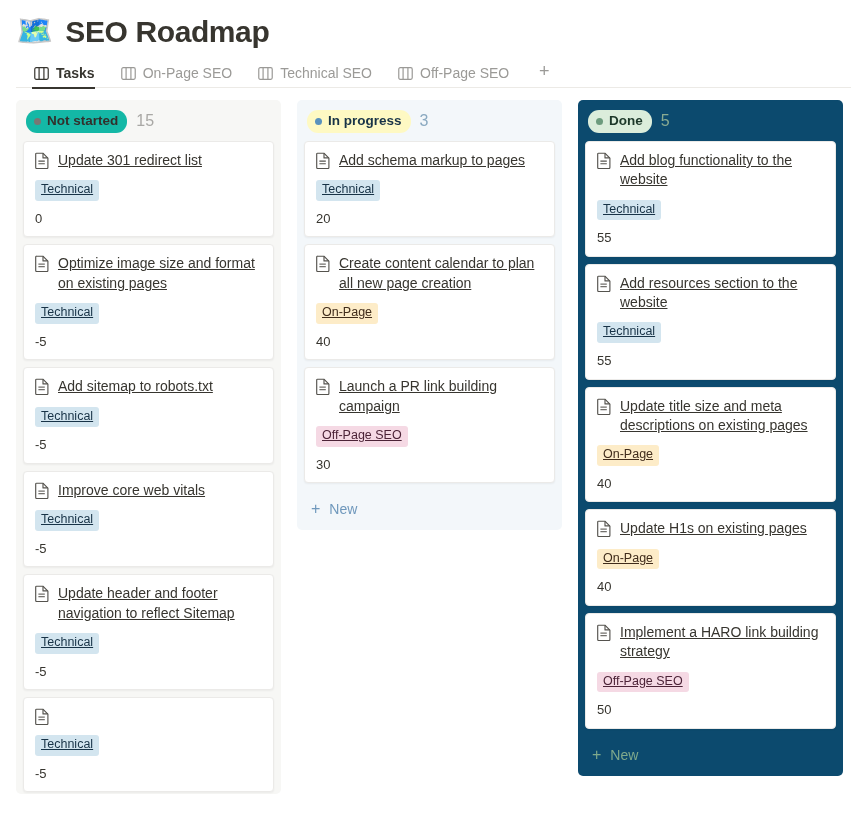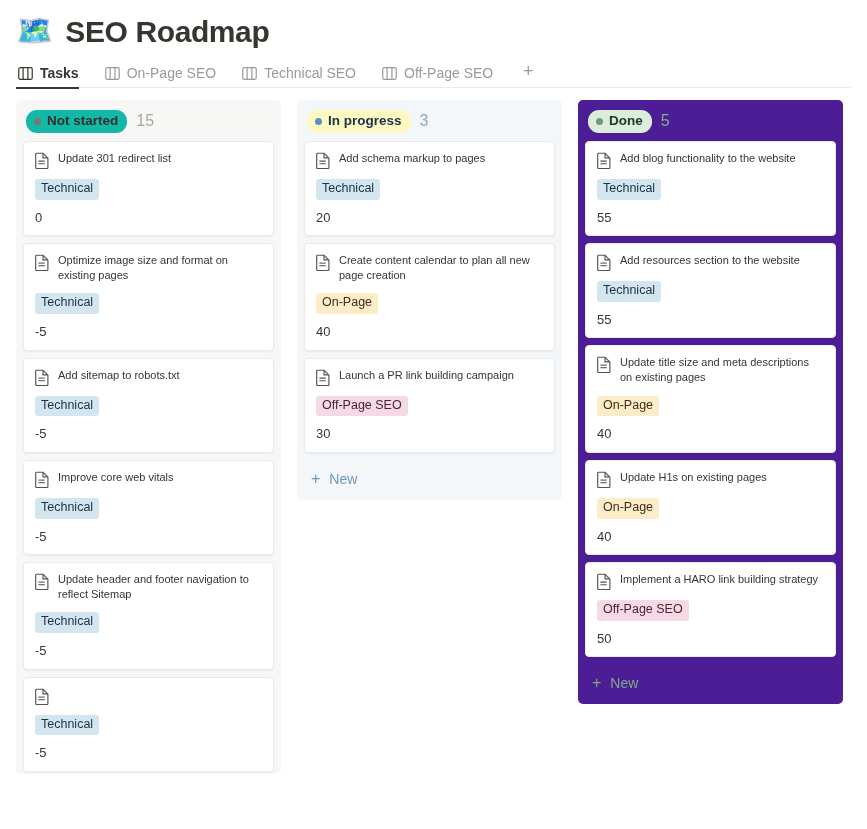--- a/index.html
+++ b/index.html
@@ -36,21 +36,21 @@
     letter-spacing: -0.4px;
     color: #37352f;
     line-height: 1.1;
   }
 
   
   .tab-bar {
     display: flex;
     align-items: flex-end;
     gap: 0;
-    padding: 0 16px;
+    padding: 0 32px;
     height: 36px;
     position: relative;
   }
   .tab-bar::after {
     content: "";
     position: absolute;
     left: 16px;
     right: 16px;
     bottom: 0;
     height: 1px;
@@ -113,21 +113,21 @@
   }
   .column {
     width: 265px;
     flex: 0 0 265px;
     border-radius: 5px;
     padding: 0 0 2px 0;
     overflow: hidden;
   }
   .column.col-notstarted { background: #f7f7f5; }
   .column.col-inprogress { background: #f3f7fa; }
-  .column.col-done       { background: #4c1d95; }
+  .column.col-done       { background: #0c4a6e; }
 
   .column-header {
     display: flex;
     align-items: center;
     gap: 9px;
     padding: 10px 10px 8px 10px;
   }
   .status-pill {
     display: inline-flex;
     align-items: center;
@@ -179,32 +179,34 @@
     gap: 8px;
     margin-bottom: 9px;
   }
   .doc-icon {
     width: 15px;
     height: 17px;
     flex: 0 0 auto;
     margin-top: 1px;
   }
   .card-title {
-    font-size: 11px;
+    font-size: 14px;
     line-height: 1.38;
     color: #37352f;
     word-break: break-word;
+    text-decoration: underline;
   }
   .tag {
     display: inline-block;
     border-radius: 3px;
     padding: 2px 6px 3px 6px;
     font-size: 12.5px;
     line-height: 1.25;
     margin-bottom: 10px;
+    text-decoration: underline;
   }
   .tag-technical   { background: #d3e5ef; color: #183347; }
   .tag-onpage      { background: #fdecc8; color: #402c1b; }
   .tag-offpageseo  { background: #f5d9e4; color: #4c2337; }
 
   .card-number {
     font-size: 13px;
     color: #37352f;
     line-height: 1.2;
   }

